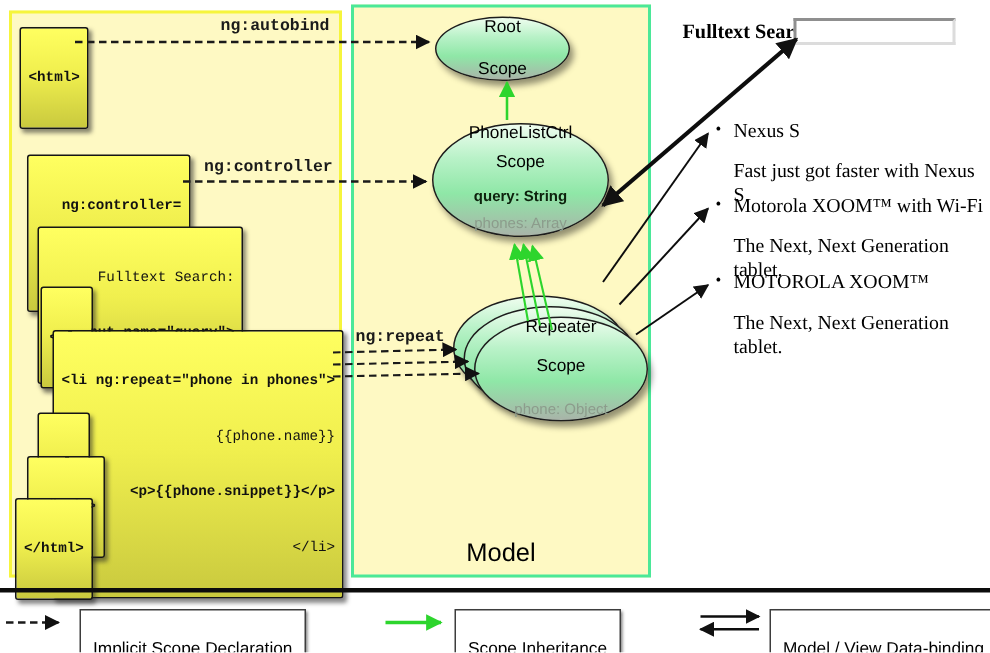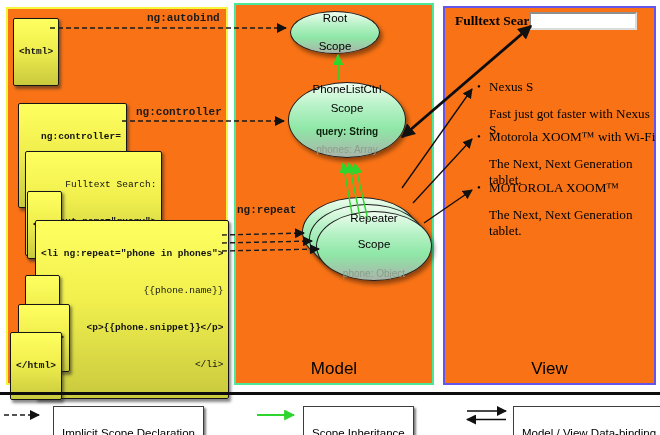--- a/index.html
+++ b/index.html
@@ -1,19 +1,19 @@
 <!DOCTYPE html>
 <html><head>
 <meta charset="utf-8">
 <style>
   html,body{margin:0;padding:0;background:#ffffff;}
   #canvas{position:relative;width:660px;height:435px;background:#ffffff;overflow:hidden;
           font-family:"Liberation Sans",sans-serif;}
   
-  .col{position:absolute;background:#f97316;}
+  .col{position:absolute;background:#fef9c3;}
   #col-template{left:6px;top:7px;width:218px;height:374px;border:2px solid #f6f53c;}
   #col-model{left:234px;top:3px;width:196px;height:378px;border:2px solid #4be898;}
   #col-view{left:443px;top:6px;width:209px;height:375px;border:2px solid #6356ed;}
   .col-label{position:absolute;bottom:4px;left:0;width:100%;text-align:center;
              font-size:17px;font-weight:500;color:#000;}
   
   .codebox{position:absolute;background:linear-gradient(180deg,#ffff60 0%,#f0ef4e 45%,#c9c93e 100%);
            border:1.4px solid #151515;border-radius:2px;
            box-shadow:2px 2.5px 3px rgba(40,40,40,.55);
            font-family:"Liberation Mono",monospace;font-size:9.5px;line-height:1.3;
@@ -54,23 +54,20 @@
 <body>
 
 <div id="canvas">
 
   <div class="col" id="col-template">
     <div class="col-label">Template</div>
   </div>
   <div class="col" id="col-model">
     <div class="col-label">Model</div>
   </div>
-  <div class="col" id="col-view">
-    <div class="col-label">View</div>
-  </div>
 
   <div class="codebox" style="left:13px;top:18px;">
     <div class="b">&lt;html&gt;</div>
   </div>
   <div class="codebox" style="left:18px;top:103px;">
     <div class="b"> ng:controller=</div>
     <div class="b"> "PhoneListCtrl"&gt;</div>
   </div>
   <div class="codebox" style="left:25px;top:151px;">
     <div>Fulltext Search:</div>
@@ -90,21 +87,21 @@
   </div>
   <div class="codebox" style="left:18px;top:304px;">
     <div class="b">&lt;/body&gt;</div>
   </div>
   <div class="codebox" style="left:10px;top:332px;">
     <div class="b">&lt;/html&gt;</div>
   </div>
 
   <div class="nglabel" style="left:147px;top:12px;">ng:autobind</div>
   <div class="nglabel" style="left:136px;top:106px;text-align:right;">ng:controller</div>
-  <div class="nglabel" style="left:237px;top:204px;">ng:repeat</div>
+  <div class="nglabel" style="left:237px;top:219px;">ng:repeat</div>
 
   <div class="scope" style="left:290px;top:11px;width:88px;height:41px;">
     <div class="scope-title">Root</div>
     <div class="scope-title">Scope</div>
   </div>
 
   <div class="scope" style="left:288px;top:82px;width:116px;height:74px;">
     <div class="scope-title">PhoneListCtrl</div>
     <div class="scope-title" style="margin-bottom:5px;">Scope</div>
     <div class="scope-prop prop-dark">query: String</div>

